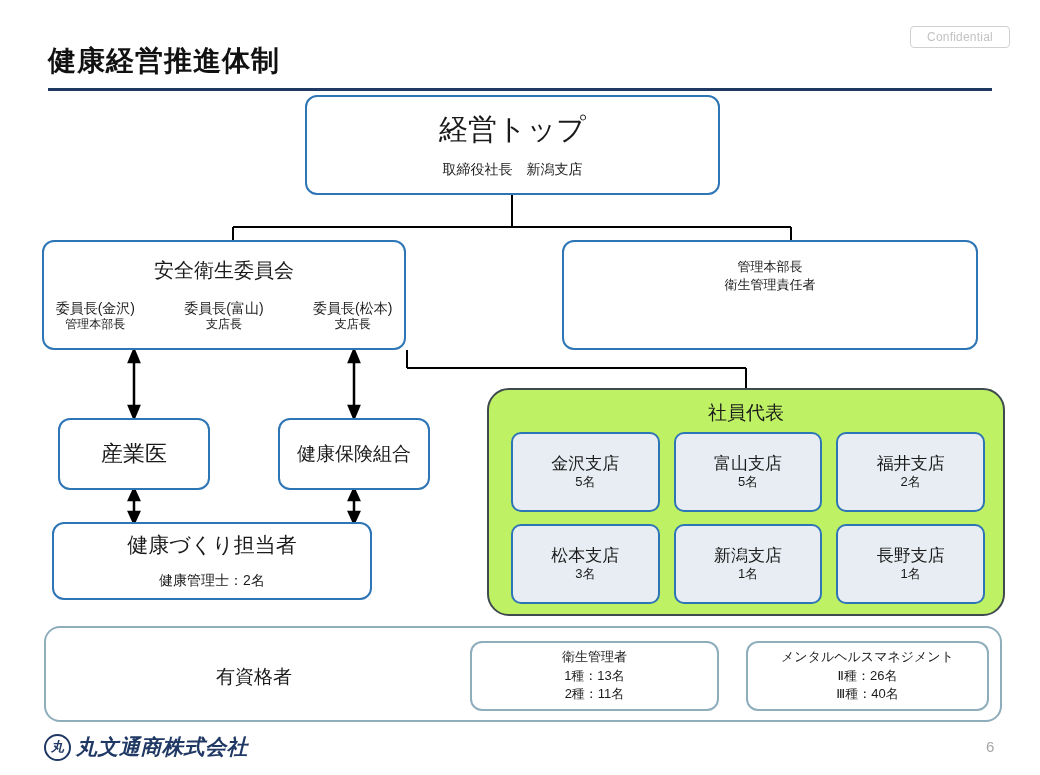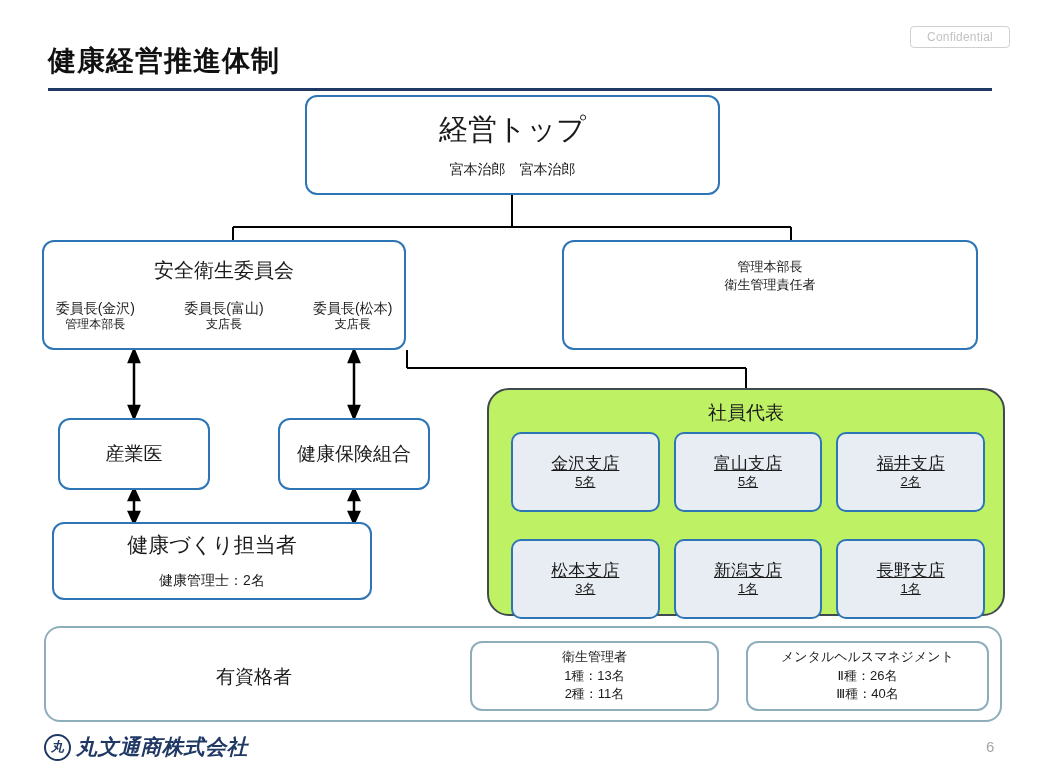--- a/index.html
+++ b/index.html
@@ -50,41 +50,40 @@
   .committee-member{display:flex;flex-direction:column;align-items:center;}
   .committee-member .cm-name{font-size:14px;line-height:1.3;}
   .committee-member .cm-role{font-size:12px;line-height:1.3;}
 
   #health-officer-node{left:562px;top:240px;width:416px;height:110px;justify-content:flex-start;padding-top:16px;}
   #health-officer-node .main{font-size:20px;margin-bottom:16px;}
   #health-officer-node .sub{font-size:13px;}
 
   
   #occupational-physician-node{left:58px;top:418px;width:152px;height:72px;}
-  #occupational-physician-node .main{font-size:19px;}
+  #occupational-physician-node .main{font-size:22px;}
   #health-insurance-node{left:278px;top:418px;width:152px;height:72px;}
   #health-insurance-node .main{font-size:19px;}
   #health-promo-staff-node{left:52px;top:522px;width:320px;height:78px;justify-content:center;}
   #health-promo-staff-node .main{font-size:21px;margin-bottom:12px;}
   #health-promo-staff-node .sub{font-size:14px;}
 
   
   #employee-group{
     position:absolute;left:487px;top:388px;width:518px;height:228px;
     box-sizing:border-box;border:2px solid #3f4a4f;border-radius:22px;
     background:#bef264;
   }
   #employee-group .group-title{
     text-align:center;font-size:19px;margin-top:10px;color:#1a1a1a;
   }
   .branch-grid{
     position:absolute;left:22px;top:42px;width:474px;
     display:grid;grid-template-columns:repeat(3,1fr);
-    gap:27px 14px;
-    text-decoration:underline;
+    gap:12px 14px;
   }
   .branch-box{
     box-sizing:border-box;height:80px;
     border:2px solid #2e75b6;border-radius:10px;background:#e7edf2;
     display:flex;flex-direction:column;align-items:center;justify-content:center;
     text-align:center;
   }
   .branch-box .b-name{font-size:17px;line-height:1.25;}
   .branch-box .b-count{font-size:13px;line-height:1.3;}
 
@@ -168,21 +167,21 @@
 
     <g stroke="#000" stroke-width="2.5" fill="#000">
       <line x1="354" y1="496" x2="354" y2="516"></line>
       <polygon points="354,489 349,500 359,500"></polygon>
       <polygon points="354,523 349,512 359,512"></polygon>
     </g>
   </svg>
 
   <div class="node" id="top-node">
     <div class="main">経営トップ</div>
-    <div class="sub">宮本治郎　宮本治郎</div>
+    <div class="sub">取締役社長　新潟支店</div>
   </div>
 
   <div class="node" id="committee-node">
     <div class="main">安全衛生委員会</div>
     <div class="committee-members">
       <div class="committee-member">
         <div class="cm-name">委員長(金沢)</div>
         <div class="cm-role">管理本部長</div>
       </div>
       <div class="committee-member">

